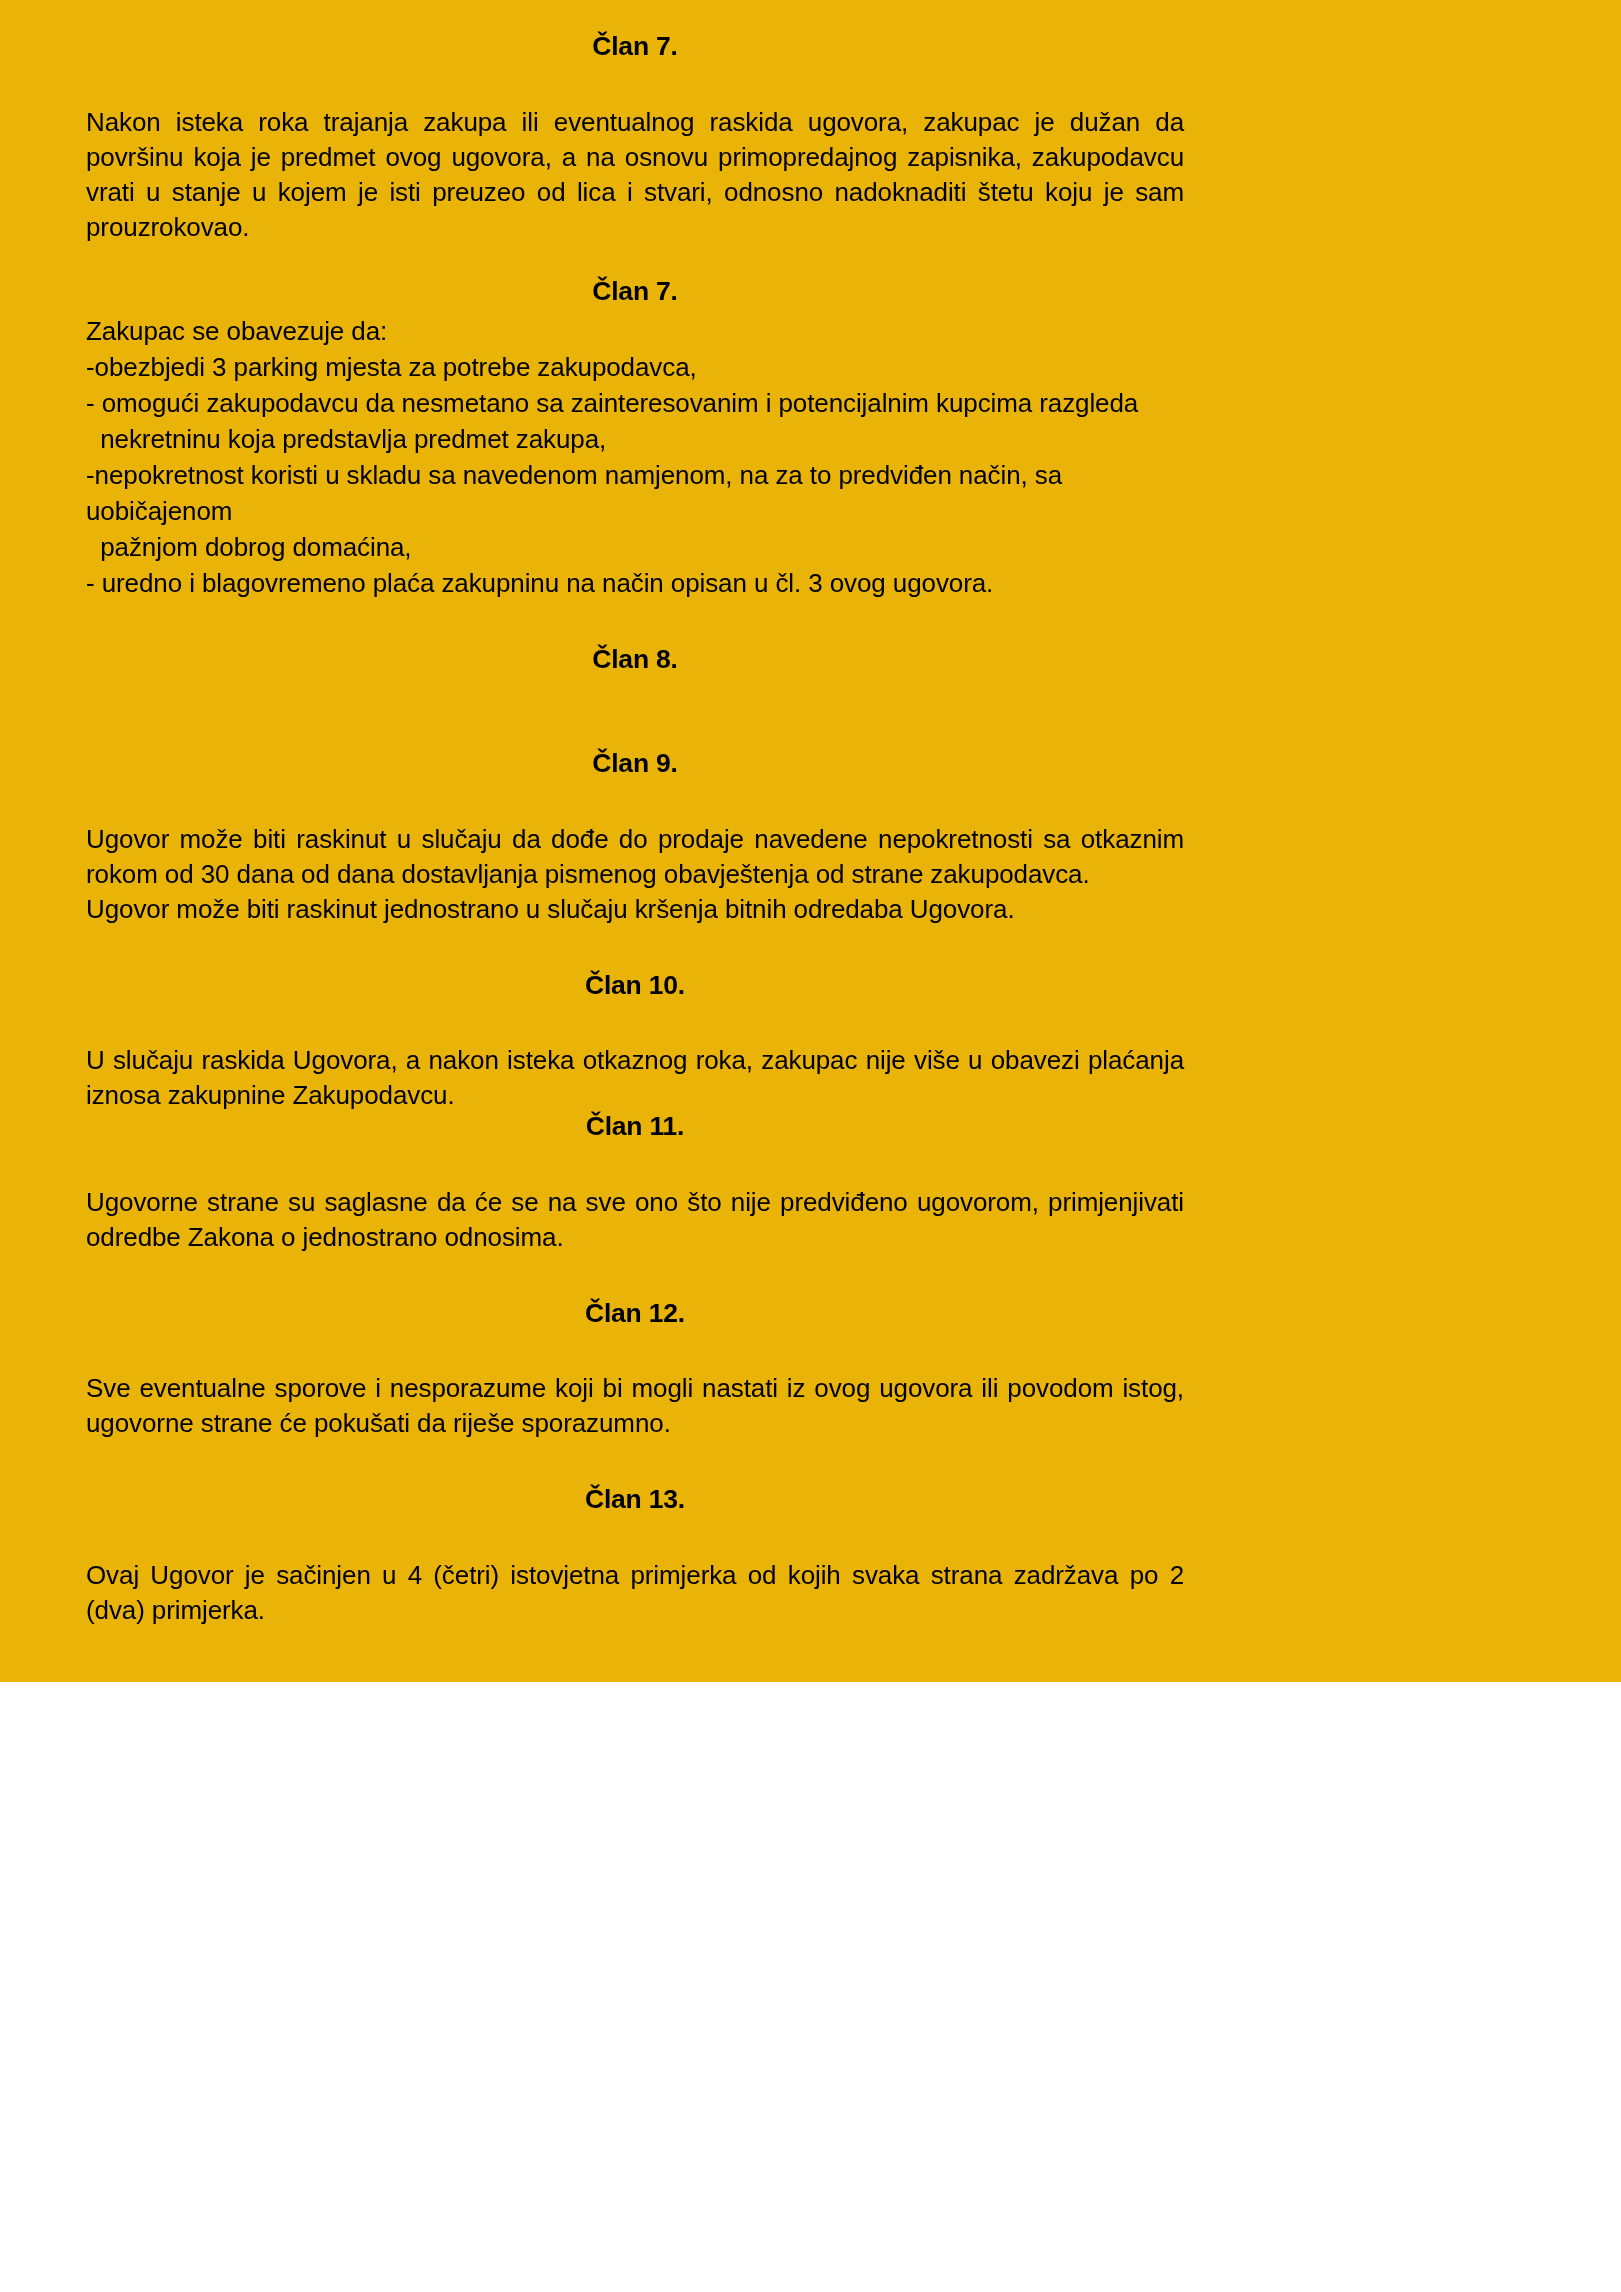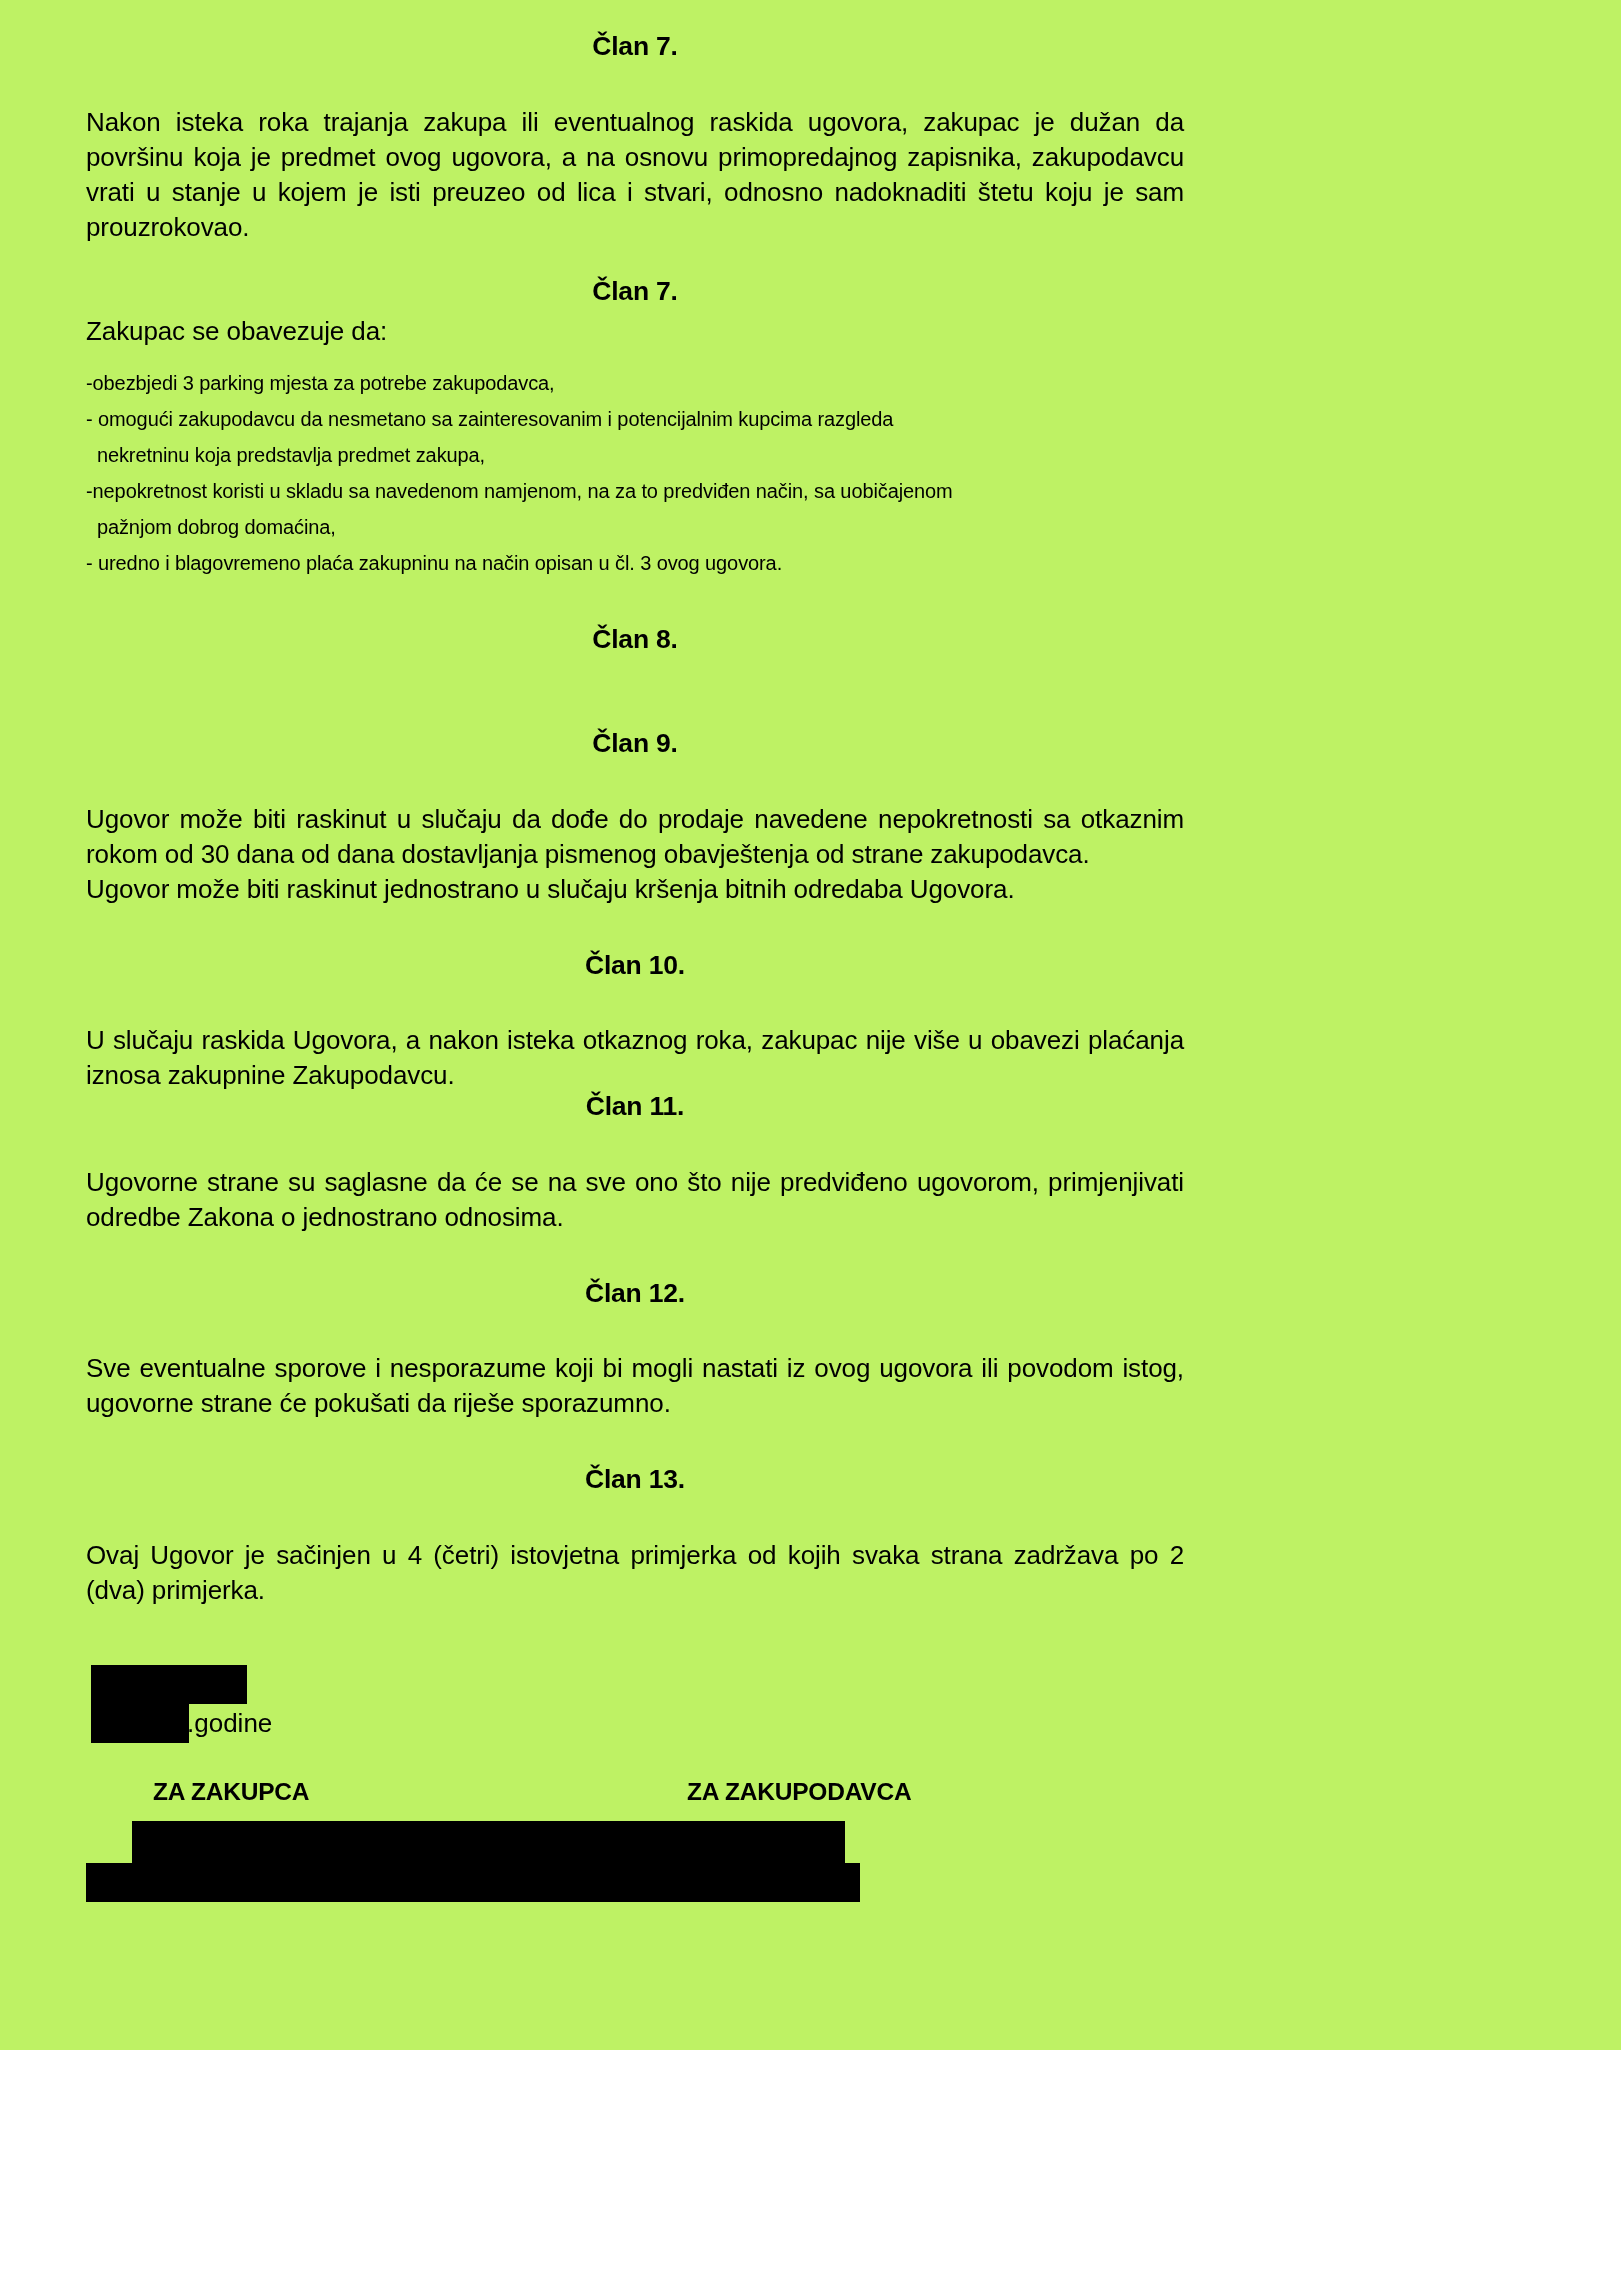--- a/index.html
+++ b/index.html
@@ -7,22 +7,22 @@
     padding: 0;
     background: #ffffff;
   }
   body {
     font-family: "Liberation Sans", "DejaVu Sans", sans-serif;
     color: #000000;
   }
   #page {
     position: relative;
     width: 1621px;
-    height: 2050px;
-    background: #bef264;
+    height: 1682px;
+    background: #eab308;
     overflow: hidden;
   }
   #content {
     position: absolute;
     left: 86px;
     top: 0;
     width: 1098px;
   }
   .heading {
     text-align: center;
@@ -37,24 +37,23 @@
     letter-spacing: -0.1px;
   }
   .para.justify {
     text-align: justify;
     text-align-last: left;
   }
   .para.left {
     text-align: left;
   }
   .list {
-    font-size: 20px;
+    font-size: 26px;
     line-height: 36px;
     letter-spacing: -0.1px;
-    margin-top: 16px;
   }
   .list .line {
     white-space: pre-wrap;
     text-align: left;
   }
   .spacer-xs { height: 9.8px; }
   .spacer-sm { height: 21.6px; }
   .spacer-md { height: 33px; }
   .spacer-lg { height: 45px; }
 

